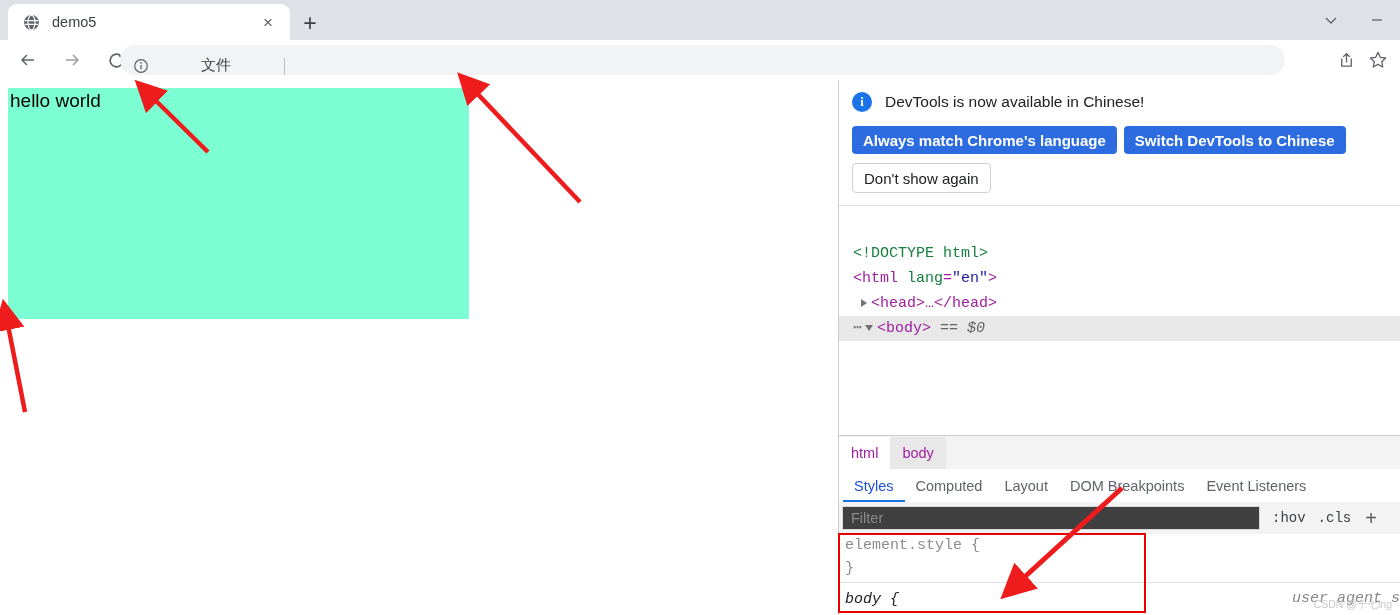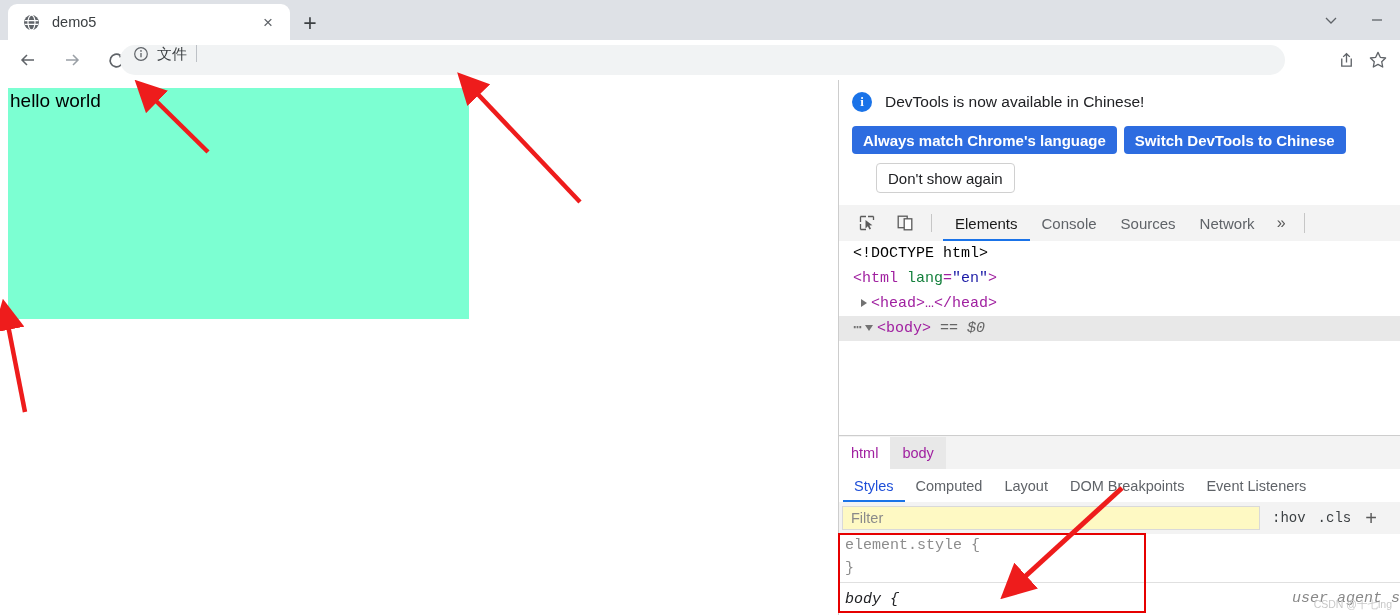--- a/index.html
+++ b/index.html
@@ -80,21 +80,21 @@
     margin-left: 8px;
     display: flex; align-items: center; justify-content: center;
     color: #5f6368;
   }
   .nav-btn.first { margin-left: 10px; }
   .omnibox {
     position: absolute; left: 120px; top: 5px;
     width: 1165px; height: 30px;
     background: #f1f3f4;
     border-radius: 16px;
-    display: flex; align-items: flex-start;
+    display: flex; align-items: flex-end; gap: 44px;
   }
   .omni-info {
     margin-left: 12px;
     width: 18px; height: 18px;
     display: flex; align-items: center; justify-content: center;
     color: #5f6368;
   }
   .omni-scheme {
     margin-left: 7px;
     font-size: 15px;
@@ -197,21 +197,20 @@
     position: absolute; left: 13px; top: 83px;
     height: 28px;
     padding: 0 11px;
     background: #ffffff;
     border: 1px solid #d0d0d0;
     border-radius: 4px;
     color: #202124;
     font-size: 15px;
     display: flex; align-items: center;
     white-space: nowrap;
-    margin-left: 24px;
   }
 
   
   .dt-tabbar {
     position: absolute; left: 0; top: 125px;
     width: 561px; height: 36px;
     background: #f3f3f3;
     border-bottom: 1px solid #cdcdcd;
     display: flex; align-items: center;
   }
@@ -262,21 +261,21 @@
   }
   .dom-line {
     position: relative;
     height: 25px;
     line-height: 25px;
     padding-left: 14px;
     white-space: nowrap;
   }
   .dom-line.sel { background: #e8e8e8; }
   .dom-line.indent1 { padding-left: 22px; }
-  .doctype { color: #000000; }
+  .doctype { color: #15803d; }
   .tagname { color: #a020a0; }
   .attrname { color: #15803d; }
   .attrval  { color: #1a1aa6; }
   .punct    { color: #a020a0; }
   .eqdollar { color: #666666; font-style: italic; }
   .tri {
     display: inline-block;
     width: 0; height: 0;
     border-left: 6px solid #727272;
     border-top: 4.5px solid transparent;
@@ -345,21 +344,21 @@
   .filterbar {
     position: absolute; left: 0; top: 422px;
     width: 561px; height: 32px;
     background: #f3f3f3;
     border-bottom: 1px solid #cdcdcd;
     display: flex; align-items: center;
   }
   .filter-input {
     margin-left: 3px;
     width: 418px; height: 24px;
-    background: #fef9c3;
+    background: #404040;
     border: 1px solid #d9d9d9;
     display: flex; align-items: center;
     padding-left: 8px;
     font-size: 14.5px;
     color: #8a8a8a;
     box-sizing: border-box;
   }
   .fb-action {
     margin-left: 12px;
     font-family: "Liberation Mono", monospace;
@@ -522,42 +521,20 @@
         <span class="info-badge">i</span>
         <span class="notice-text">DevTools is now available in Chinese!</span>
       </div>
       <div class="btn-row">
         <div class="btn-blue">Always match Chrome's language</div>
         <div class="btn-blue">Switch DevTools to Chinese</div>
       </div>
       <div class="btn-white">Don't show again</div>
     </div>
 
-    <div class="dt-tabbar">
-      <div class="dt-tool first">
-        <svg width="18" height="18" viewBox="0 0 18 18">
-          <path d="M2.5 2.5 H8 M2.5 2.5 V8 M15.5 2.5 H10 M15.5 2.5 V6" stroke="#5a5a5a" stroke-width="1.3" fill="none"></path>
-          <path d="M2.5 15.5 H8 M2.5 15.5 V10" stroke="#5a5a5a" stroke-width="1.3" fill="none"></path>
-          <path d="M7.5 6 L7.5 14.5 L9.8 12.2 L11.5 15.6 L13 14.8 L11.4 11.6 L14.4 11.2 Z" fill="#5a5a5a"></path>
-        </svg>
-      </div>
-      <div class="dt-tool second">
-        <svg width="18" height="18" viewBox="0 0 18 18">
-          <rect x="2.2" y="2.2" width="9" height="11.5" fill="none" stroke="#5a5a5a" stroke-width="1.3"></rect>
-          <rect x="8.2" y="4.8" width="7.6" height="11" fill="#ffffff" stroke="#5a5a5a" stroke-width="1.3"></rect>
-        </svg>
-      </div>
-      <span class="dt-vsep"></span>
-      <div class="dt-tab active">Elements</div>
-      <div class="dt-tab">Console</div>
-      <div class="dt-tab">Sources</div>
-      <div class="dt-tab">Network</div>
-      <div class="dt-more">»</div>
-      <span class="dt-endsep"></span>
-    </div>
 
     <div class="dom-tree">
       <div class="dom-line">
         <span class="doctype">&lt;!DOCTYPE html&gt;</span>
       </div>
       <div class="dom-line">
         <span class="punct">&lt;</span><span class="tagname">html</span>
         <span class="attrname">lang</span><span class="punct">=</span><span class="attrval">"en"</span><span class="punct">&gt;</span>
       </div>
       <div class="dom-line indent1">

